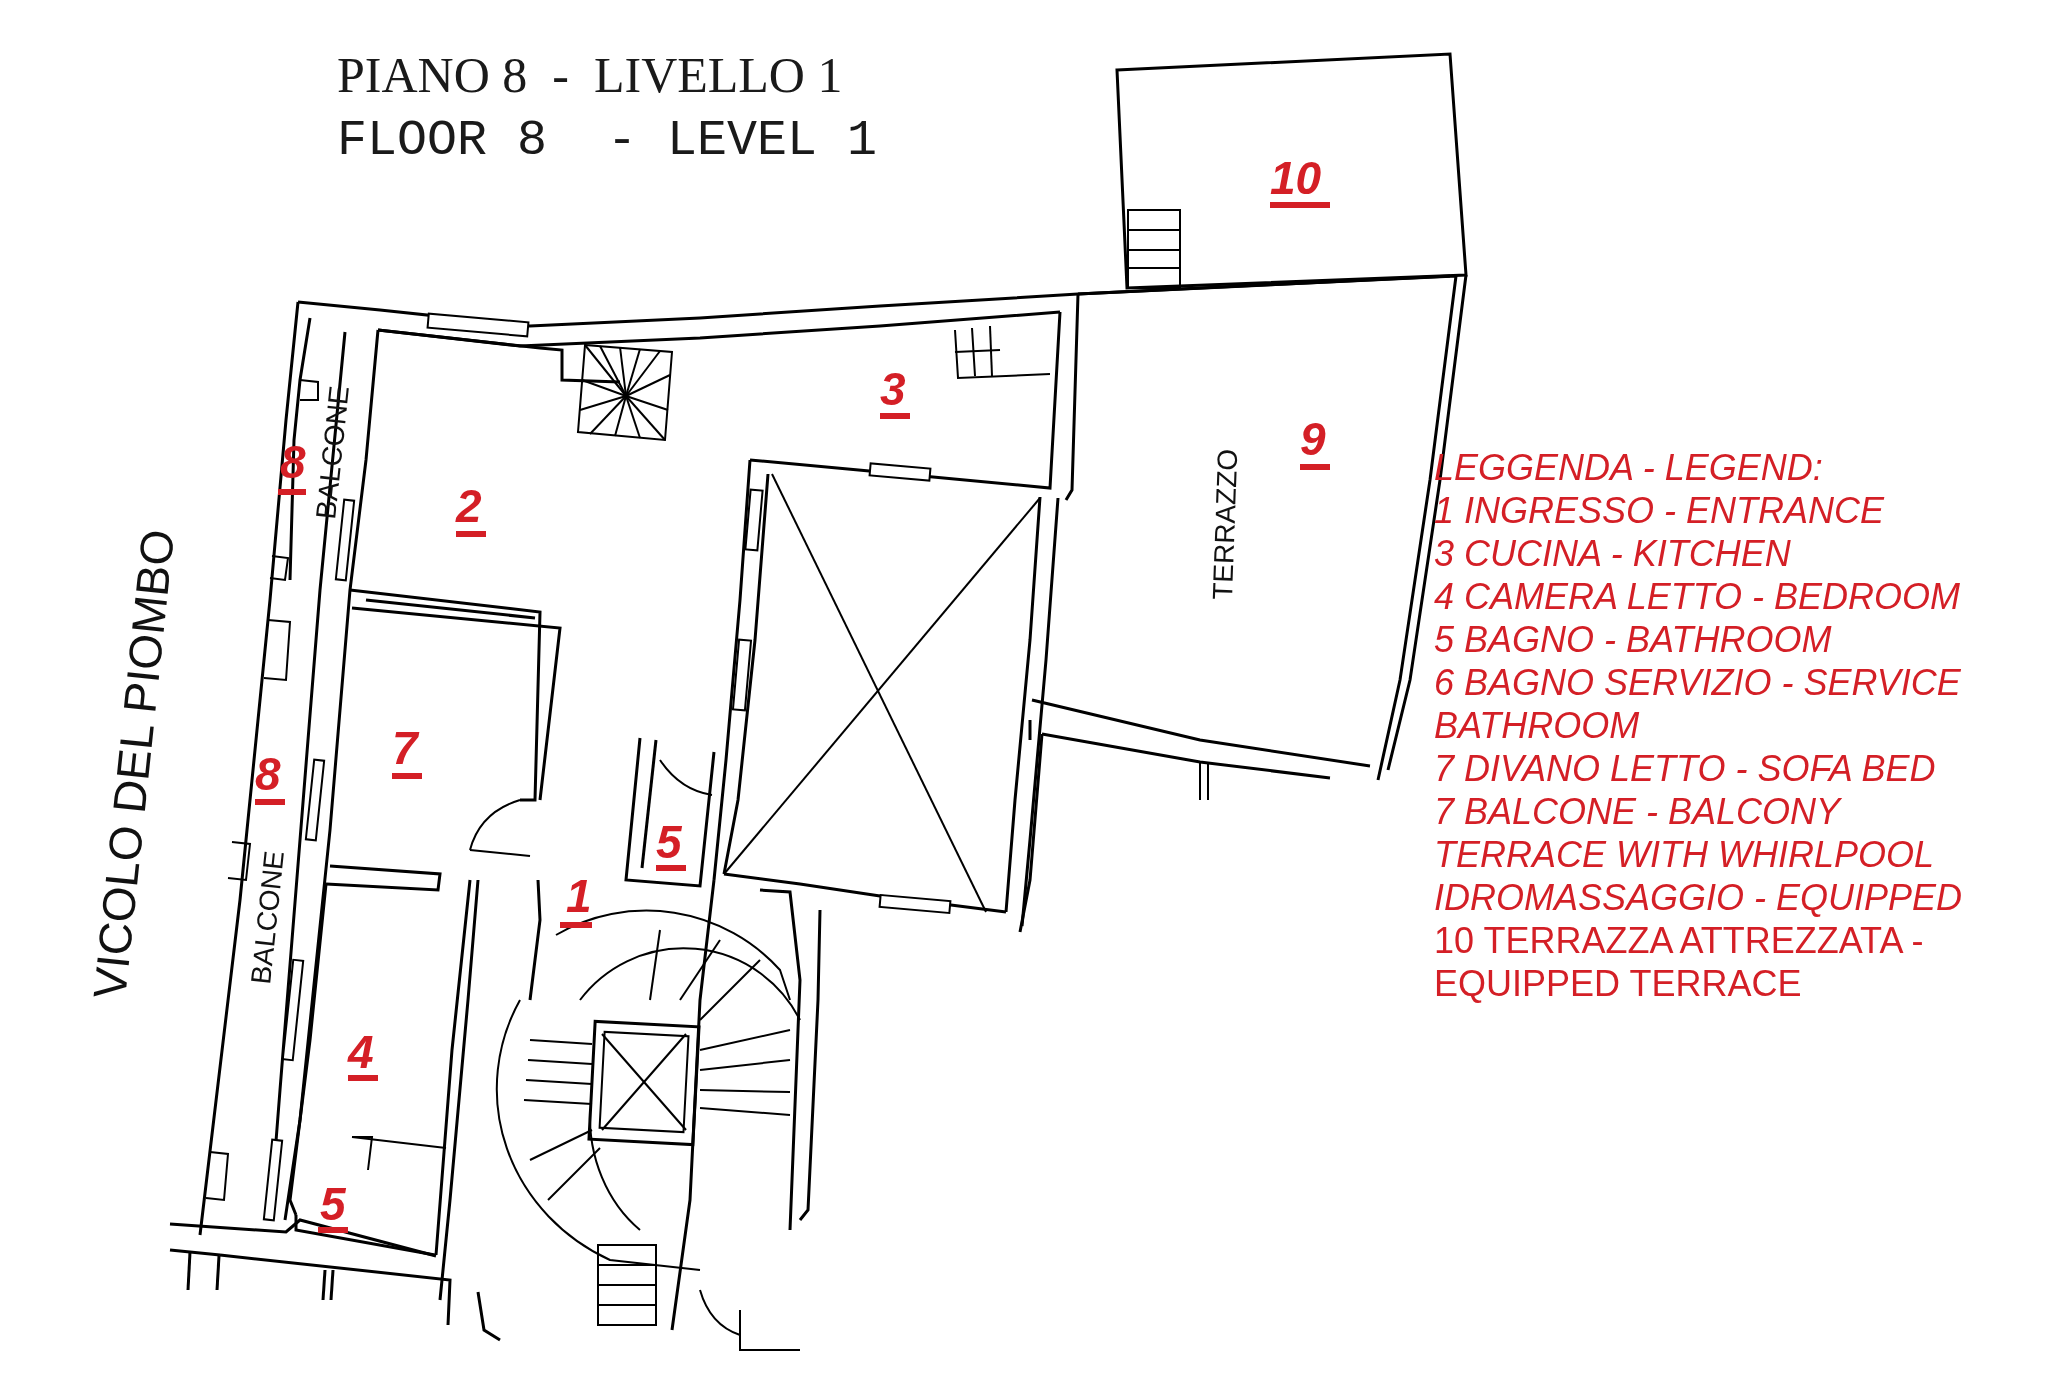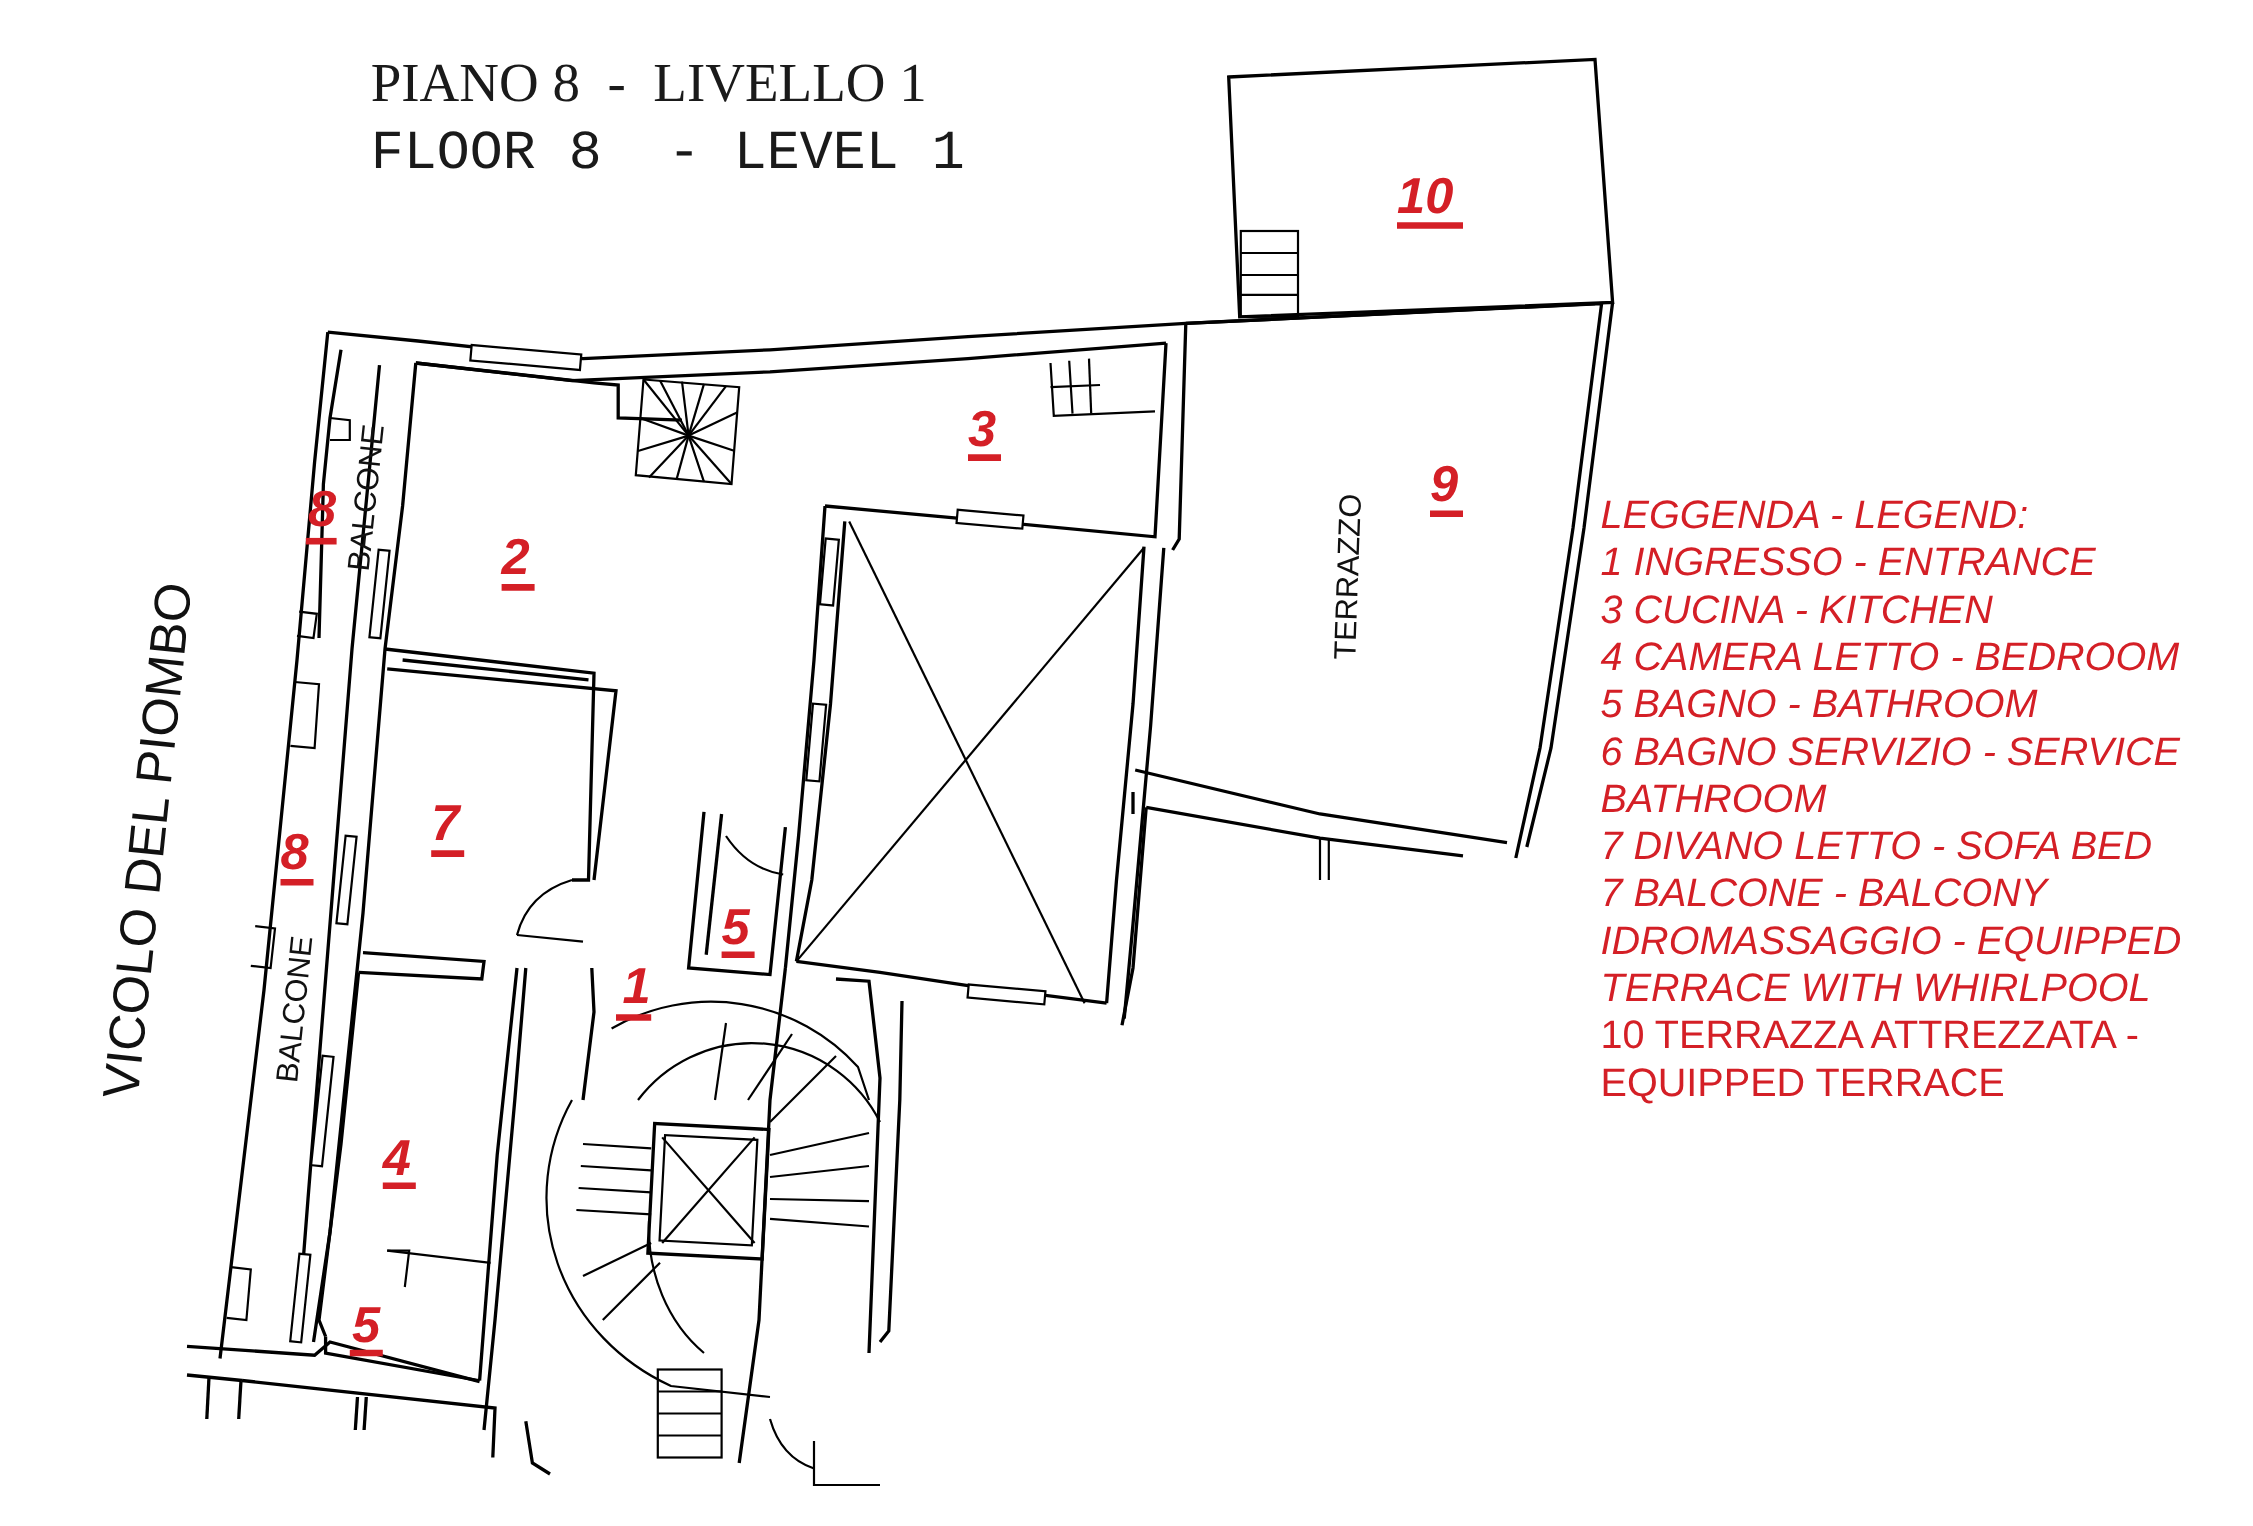--- a/index.html
+++ b/index.html
@@ -9,21 +9,21 @@
   #title-2 { top: 112px; font-family: Liberation Mono, monospace; }
   svg.plan { position: absolute; left: 0; top: 0; }
   .wall { fill: none; stroke: #000; stroke-width: 3; stroke-linejoin: miter; }
   .thin { fill: none; stroke: #000; stroke-width: 2; }
   .win { fill: #fff; stroke: #000; stroke-width: 2; }
   .room-num { fill: #d41f26; font-family: "Liberation Sans", sans-serif; font-style: italic; font-weight: bold; font-size: 46px; }
   .room-ul { stroke: #d41f26; stroke-width: 6; }
   .plan-label { fill: #111; font-family: "Liberation Sans", sans-serif; font-size: 28px; }
   .street { fill: #111; font-family: "Liberation Sans", sans-serif; font-size: 46px; }
   .legend { position: absolute; left: 1434px; top: 446px; color: #d41f26; font-family: "Liberation Sans", sans-serif; font-style: italic; font-size: 36px; line-height: 43px; }
-  .legend div { white-space: nowrap; padding-left: 21px; }
+  .legend div { white-space: nowrap; }
   .legend .upright { font-style: normal; }
 </style>
 </head>
 <body>
 
 <div class="title" id="title-1">PIANO 8  -  LIVELLO 1</div>
 <div class="title" id="title-2">FLOOR 8  - LEVEL 1</div>
 
 <svg class="plan" width="2048" height="1387" viewBox="0 0 2048 1387">
 
@@ -243,17 +243,17 @@
 <div class="legend">
   <div>LEGGENDA - LEGEND:</div>
   <div>1 INGRESSO - ENTRANCE</div>
   <div>3 CUCINA - KITCHEN</div>
   <div>4 CAMERA LETTO - BEDROOM</div>
   <div>5 BAGNO - BATHROOM</div>
   <div>6 BAGNO SERVIZIO - SERVICE</div>
   <div>BATHROOM</div>
   <div>7 DIVANO LETTO - SOFA BED</div>
   <div>7 BALCONE - BALCONY</div>
+  <div>TERRACE WITH WHIRLPOOL</div>
   <div>IDROMASSAGGIO - EQUIPPED</div>
-  <div>TERRACE WITH WHIRLPOOL</div>
   <div class="upright">10 TERRAZZA ATTREZZATA -</div>
   <div class="upright">EQUIPPED TERRACE</div>
 </div>
 
 </body></html>

